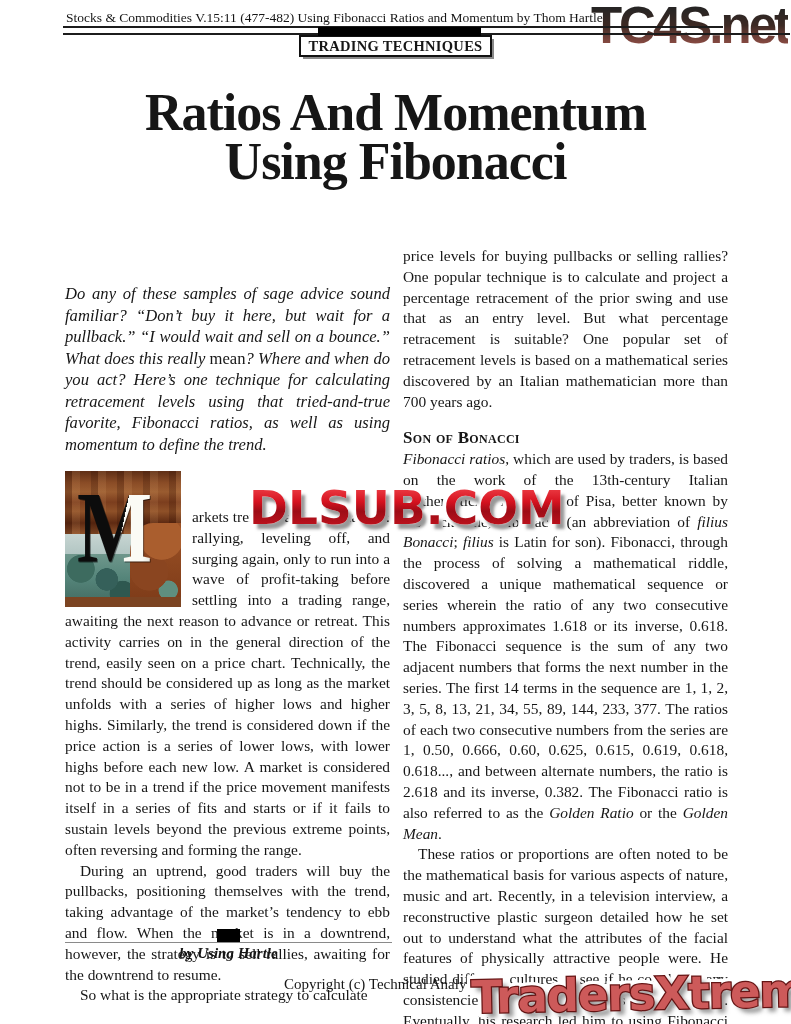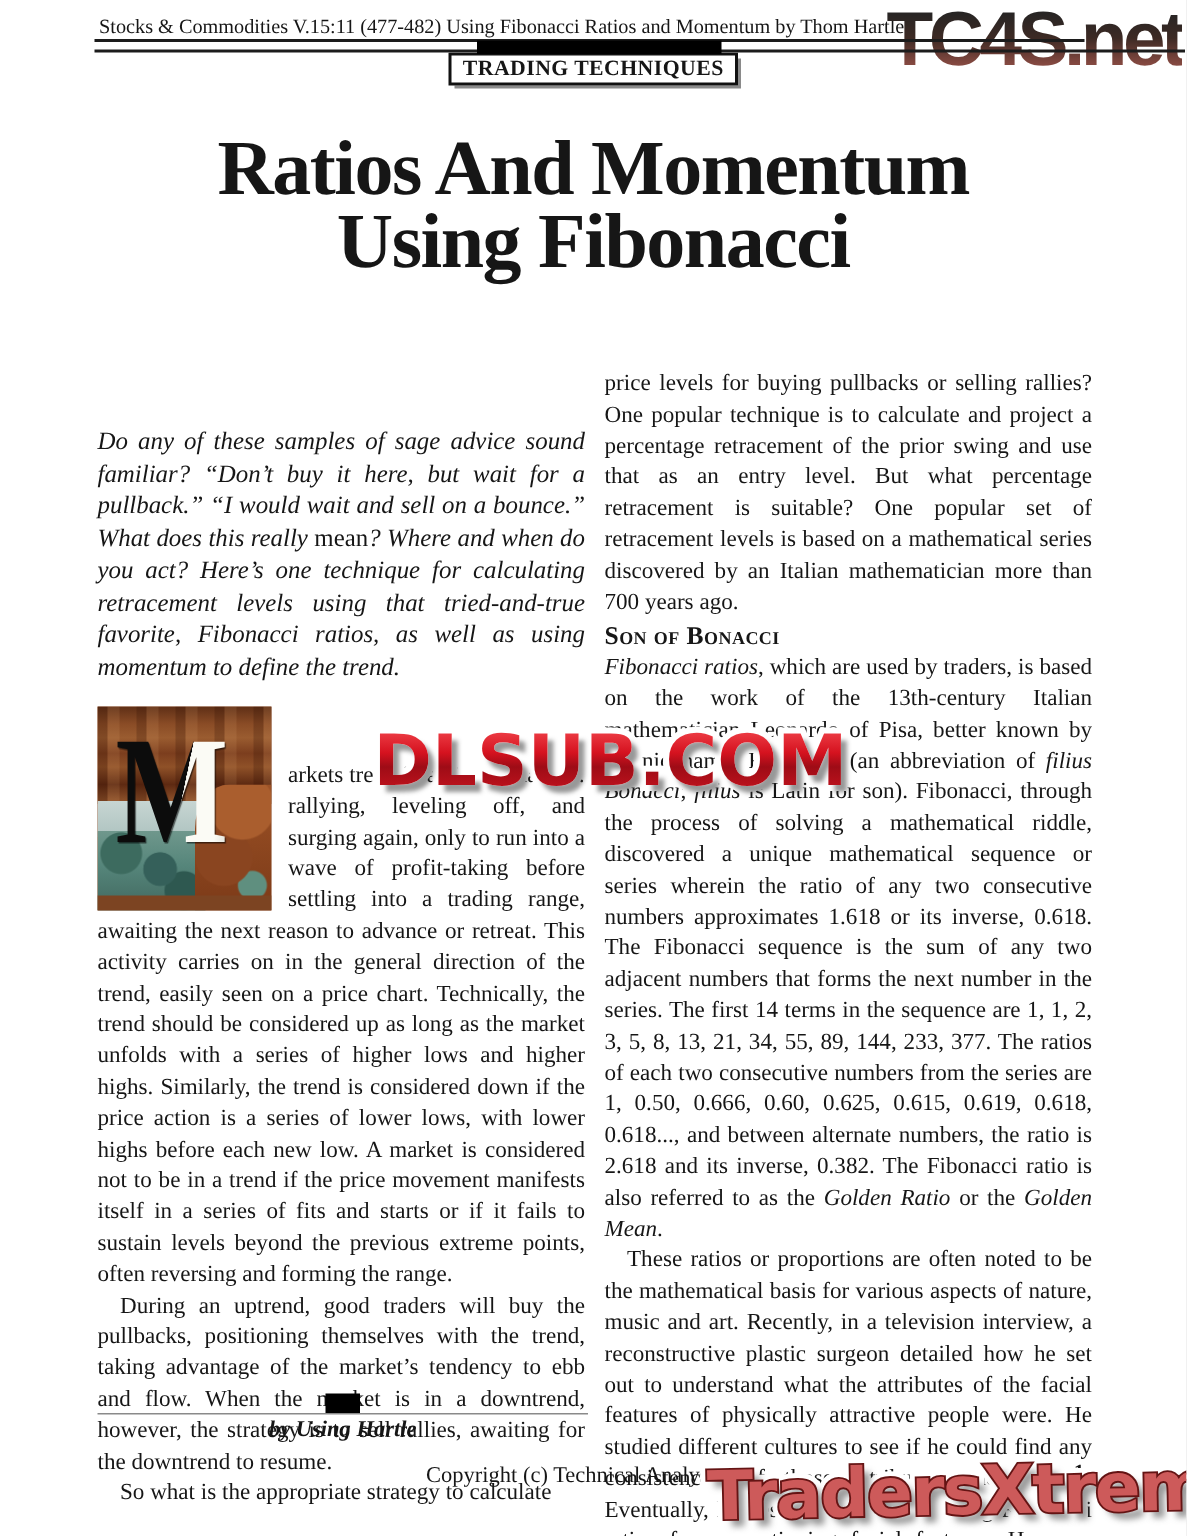--- a/index.html
+++ b/index.html
@@ -33,21 +33,21 @@
   
   .columns { position:absolute; left:65px; top:246px; width:663px; display:flex; gap:13px;
     font-size:15.4px; line-height:20.8px; text-align:justify; z-index:1; }
   .col { width:325px; }
   p { margin:0; }
   .intro { font-style:italic; font-size:16.6px; line-height:21.5px;margin-top:37px; }
   .intro .roman { font-style:normal; }
   .m-block { margin-top:52px; }
   .indent { text-indent:15px; }
   .heading { font-weight:bold; font-variant:small-caps; font-size:17px; letter-spacing:.3px;
-    margin-top:2px; text-align:left; }
+    margin-top:16px; text-align:left; }
   .it { font-style:italic; }
   
   .art { float:left; width:116px; height:136px; margin:-36px 11px 2px 0; position:relative; overflow:hidden; background:#8a4a26; }
   .art-top { position:absolute; left:0; right:0; top:0; height:48%;
     background:
       repeating-linear-gradient(90deg, rgba(40,10,0,.22) 0 7px, rgba(255,200,140,.10) 7px 15px, rgba(0,0,0,0) 15px 26px),
       linear-gradient(180deg,#5f2f16 0%,#8a4c26 18%,#9a5c30 32%,#7c3e1e 48%,#8f5128 62%,#5e2a12 80%,#96582e 100%); }
   .art-sky { position:absolute; left:0; top:46%; width:64%; height:18%;
     background:linear-gradient(180deg,#c7d5d2 0%,#aec3c0 100%); }
   .art-town { position:absolute; left:0; top:61%; width:62%; height:39%;

